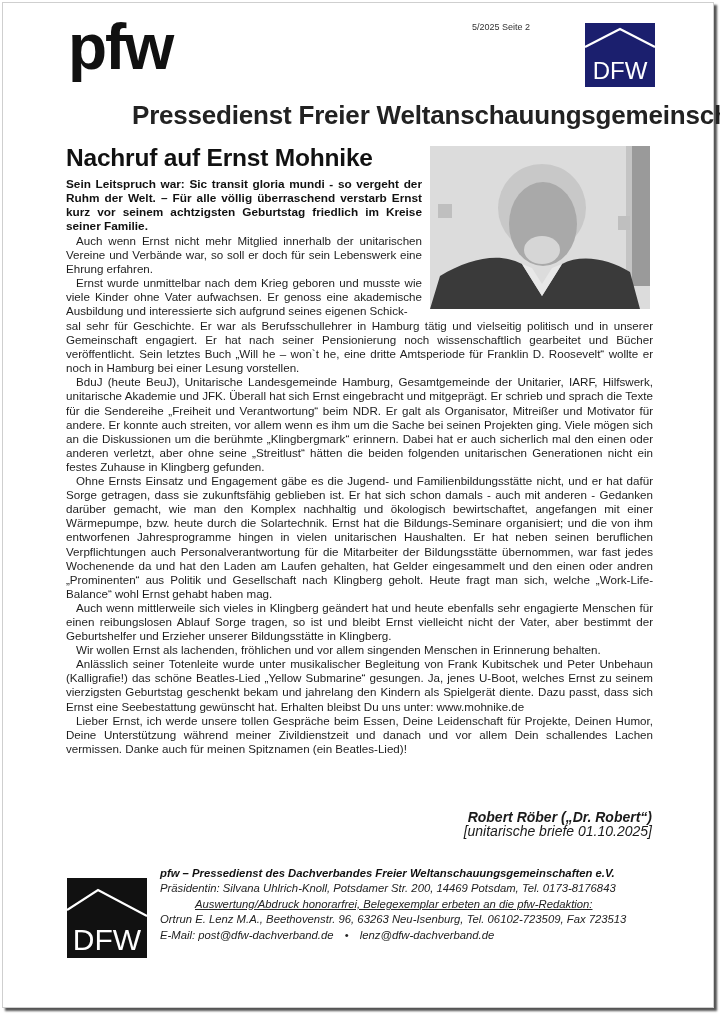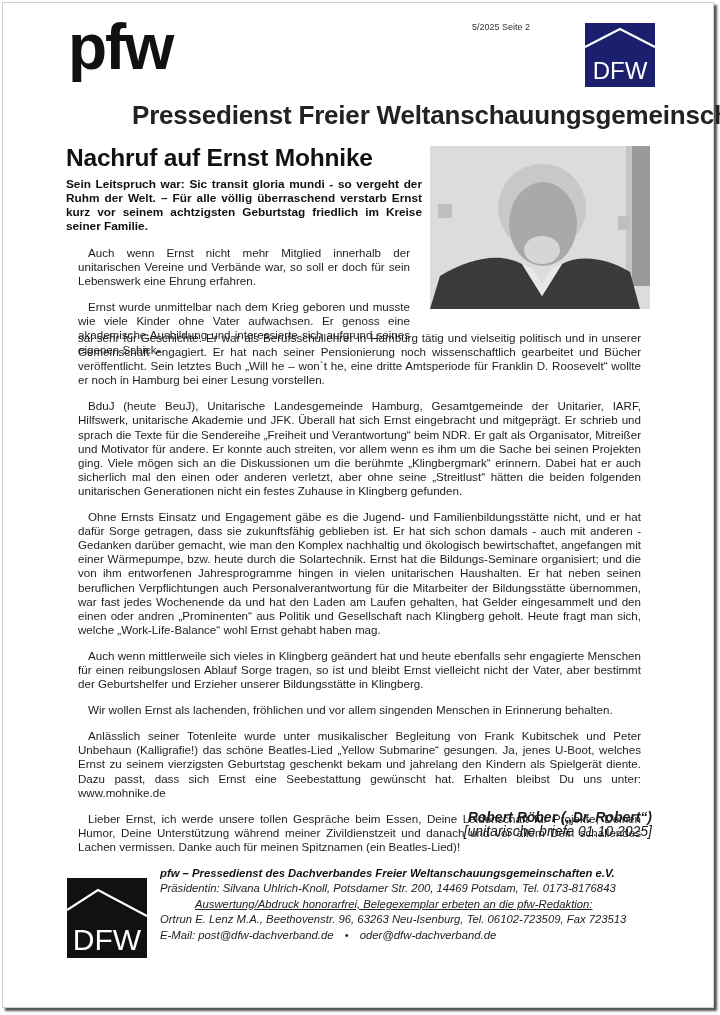--- a/index.html
+++ b/index.html
@@ -8,21 +8,21 @@
   .issue{position:absolute;left:472px;top:22px;font-size:9px;color:#333;}
   .logo-pfw{position:absolute;left:68px;top:15px;font-size:64px;font-weight:bold;letter-spacing:-2px;line-height:1;color:#111;}
   .subtitle{position:absolute;left:96px;top:100px;font-size:26px;font-weight:bold;color:#222;letter-spacing:-0.2px;white-space:nowrap;margin-left:36px;}
   .dfw-top{position:absolute;left:585px;top:23px;width:70px;height:64px;background:#1b1f6e;}
   .dfw-top svg,.dfw-bottom svg{position:absolute;left:0;top:0;}
   .title{position:absolute;left:66px;top:144px;font-size:24.5px;font-weight:bold;color:#111;white-space:nowrap;letter-spacing:-0.2px;}
   .photo{position:absolute;left:430px;top:146px;width:220px;height:163px;overflow:hidden;background:#d8d8d8;}
   .text{position:absolute;left:66px;width:587px;font-size:11.6px;line-height:14.1px;color:#1d1d1d;text-align:justify;}
   .lead{position:absolute;left:66px;top:177px;width:356px;font-size:11.8px;line-height:14.1px;font-weight:bold;text-align:justify;color:#111;}
   .narrow{width:356px;}
-  p{margin:12px;text-indent:10px;}
+  p{margin:0;text-indent:10px;}
   .sig{position:absolute;right:68px;top:810px;text-align:right;font-size:14px;line-height:14px;font-style:italic;}
   .sig .name{font-weight:bold;}
   .dfw-bottom{position:absolute;left:67px;top:878px;width:80px;height:80px;background:#111;}
   .footer{position:absolute;left:160px;top:866px;font-size:11.3px;line-height:15.4px;font-style:italic;color:#222;white-space:nowrap;}
   .footer .f-title{font-weight:bold;color:#111;}
   .footer .f-note{text-decoration:underline;margin-left:35px;}
   .footer .dot{display:inline-block;margin:0 8px;font-style:normal;}
 </style>
 </head>
 <body>
@@ -88,15 +88,15 @@
 
 <div class="footer">
   <div class="f-title">pfw – Pressedienst des Dachverbandes Freier Weltanschauungsgemeinschaften e.V.</div>
   <div>Präsidentin: Silvana Uhlrich-Knoll, Potsdamer Str. 200, 14469 Potsdam, Tel. 0173-8176843</div>
   <div class="f-note">Auswertung/Abdruck honorarfrei, Belegexemplar erbeten an die pfw-Redaktion:</div>
   <div>Ortrun E. Lenz M.A., Beethovenstr. 96, 63263 Neu-Isenburg, Tel. 06102-723509, Fax 723513</div>
   <div>
     <span>E-Mail:</span>
     <span>post@dfw-dachverband.de</span>
     <span class="dot">•</span>
-    <span>oder@dfw-dachverband.de</span>
+    <span>lenz@dfw-dachverband.de</span>
   </div>
 </div>
 
 </body></html>

